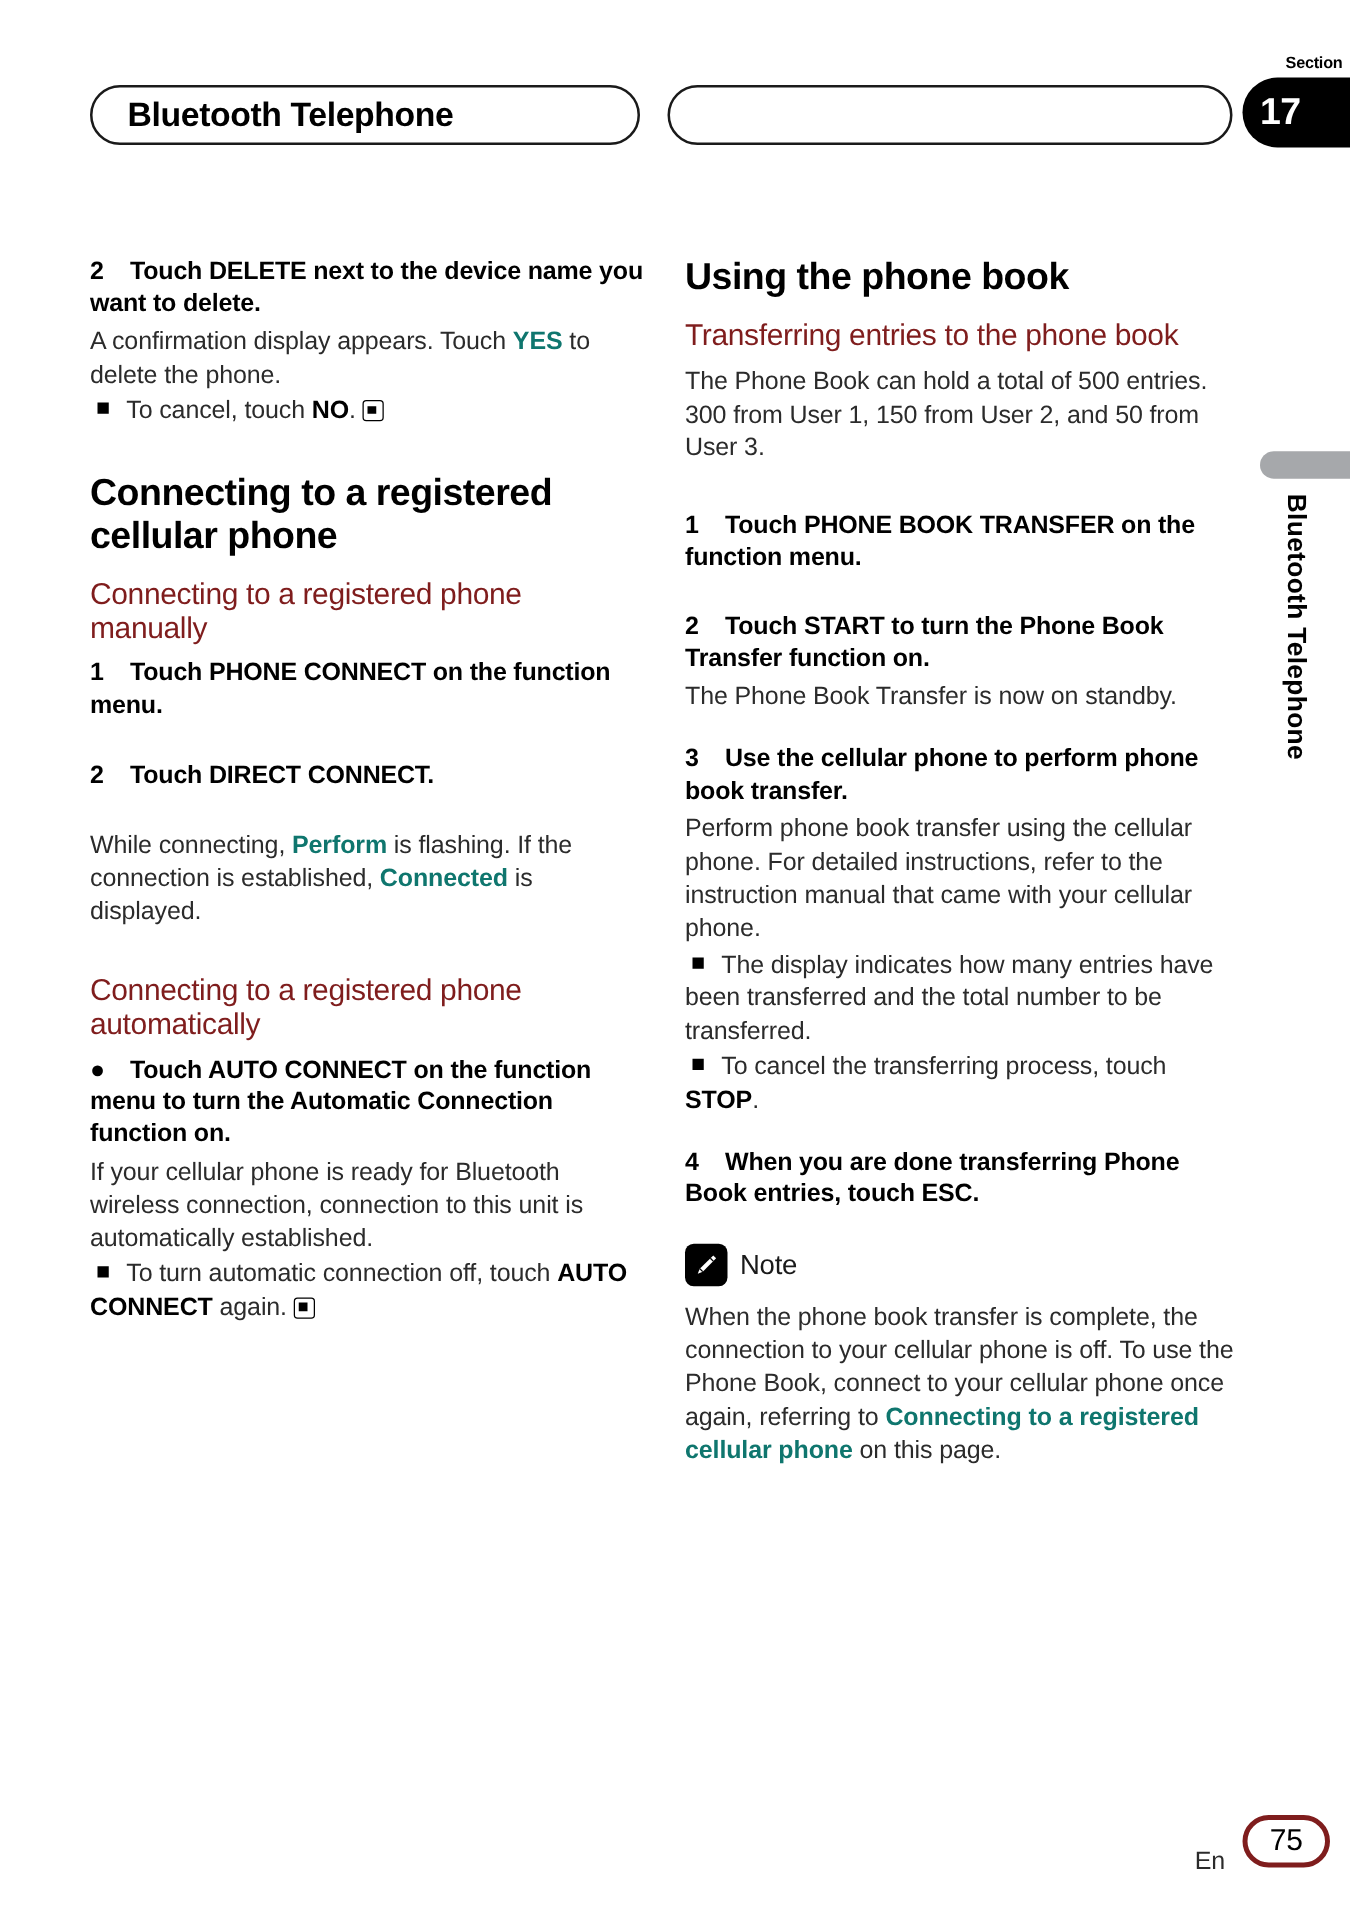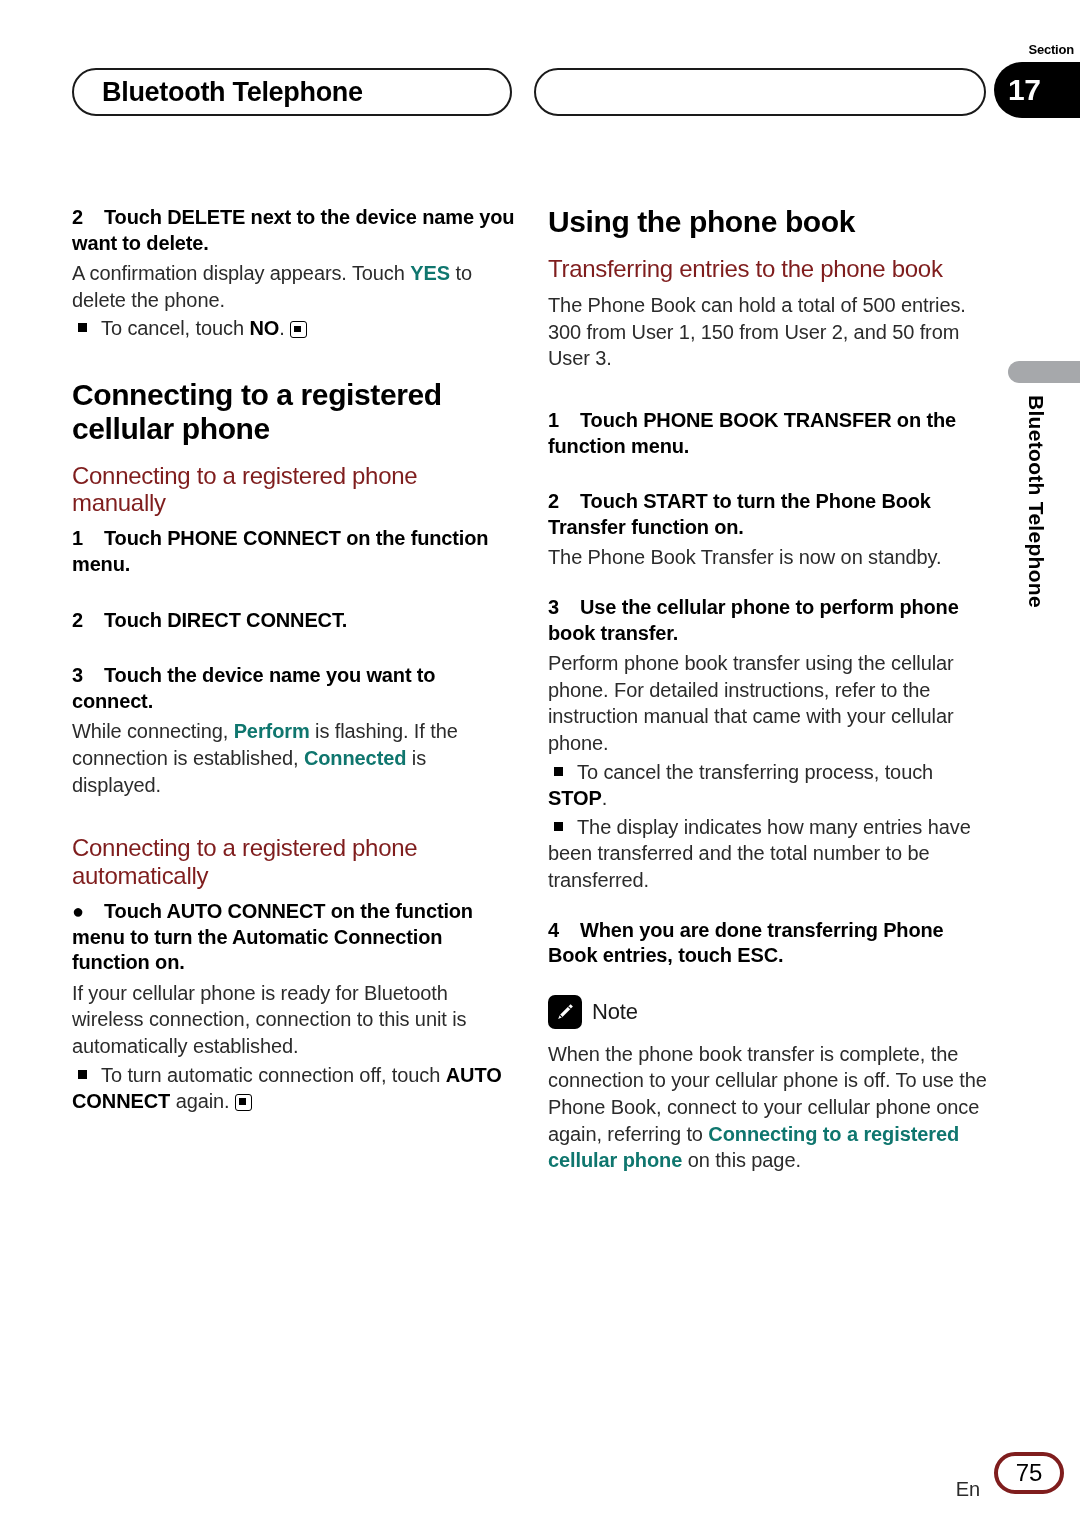--- a/index.html
+++ b/index.html
@@ -307,23 +307,20 @@
     </p>
 
     <div class="gap-step"></div>
 
     <p class="step">
       <span class="num">2</span><span>Touch DIRECT CONNECT.</span>
     </p>
 
     <div class="gap-step"></div>
 
-    <p class="step">
-      <span class="num">3</span><span>Touch the device name you want to connect.</span>
-    </p>
     <p class="body">
       <span>While connecting, </span><b>Perform</b><span> is flashing. If the connection is established, </span><b>Connected</b><span> is displayed.</span>
     </p>
 
     <div class="gap-l"></div>
 
     <h2 class="h2">Connecting to a registered phone automatically</h2>
 
     <p class="step">
       <span class="num">●</span><span>Touch AUTO CONNECT on the function menu to turn the Automatic Connection function on.</span>
@@ -354,24 +351,24 @@
     </p>
     <p class="body">The Phone Book Transfer is now on standby.</p>
 
     <div class="gap-m"></div>
 
     <p class="step">
       <span class="num">3</span><span>Use the cellular phone to perform phone book transfer.</span>
     </p>
     <p class="body">Perform phone book transfer using the cellular phone. For detailed instructions, refer to the instruction manual that came with your cellular phone.</p>
     <p class="bullet">
+      <span class="sq"></span><span>The display indicates how many entries have been transferred and the total number to be transferred.</span>
+    </p>
+    <p class="bullet">
       <span class="sq"></span><span>To cancel the transferring process, touch </span><b>STOP</b><span>.</span>
-    </p>
-    <p class="bullet">
-      <span class="sq"></span><span>The display indicates how many entries have been transferred and the total number to be transferred.</span>
     </p>
 
     <div class="gap-m"></div>
 
     <p class="step">
       <span class="num">4</span><span>When you are done transferring Phone Book entries, touch ESC.</span>
     </p>
 
     <div class="gap-m"></div>
 

